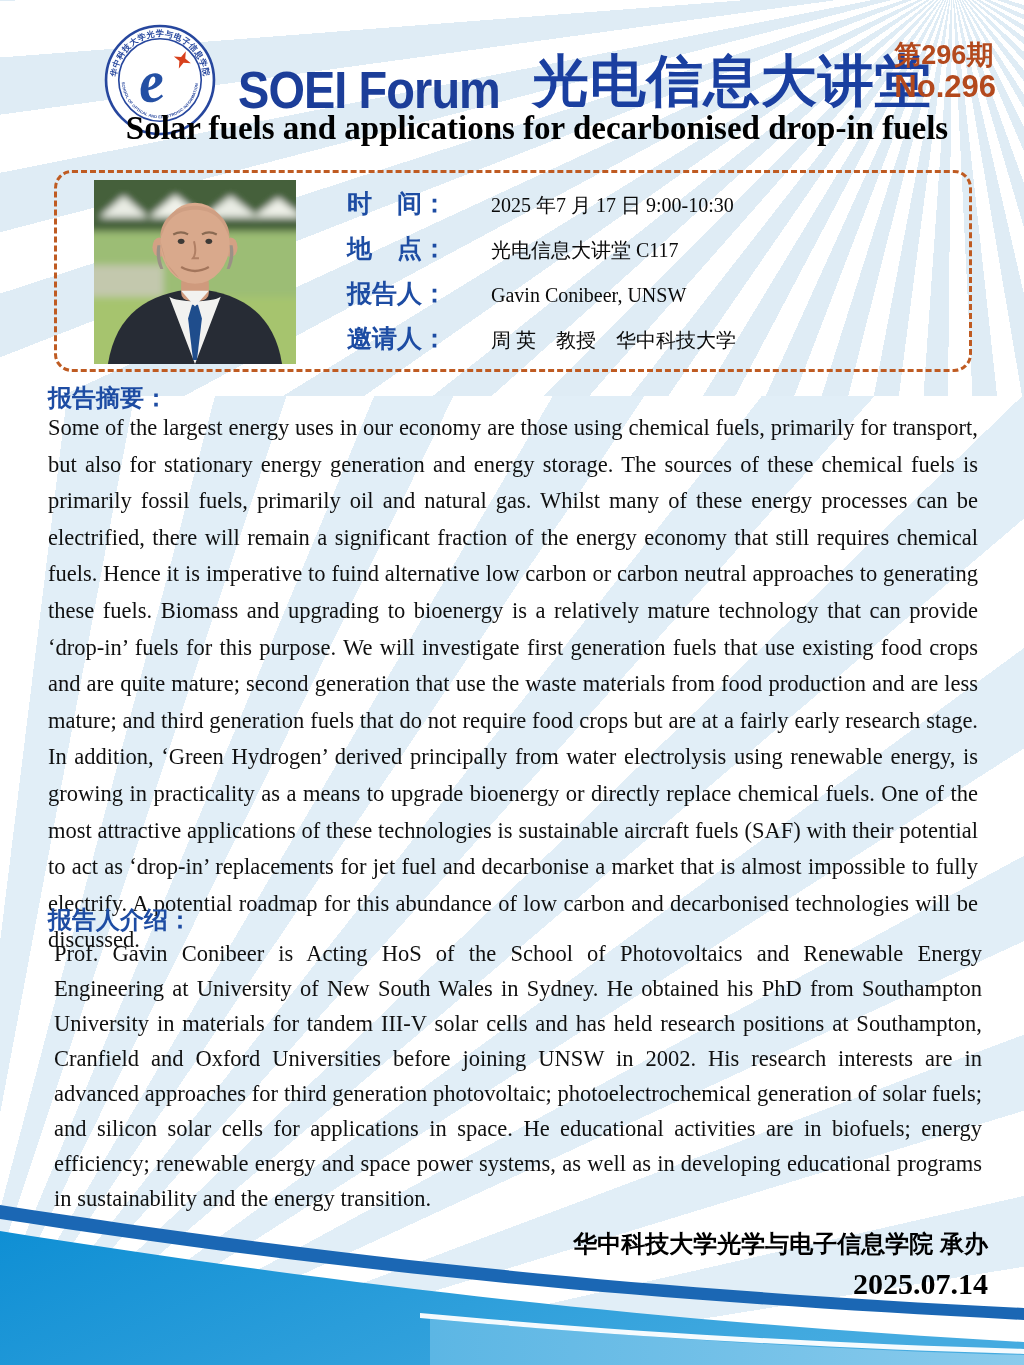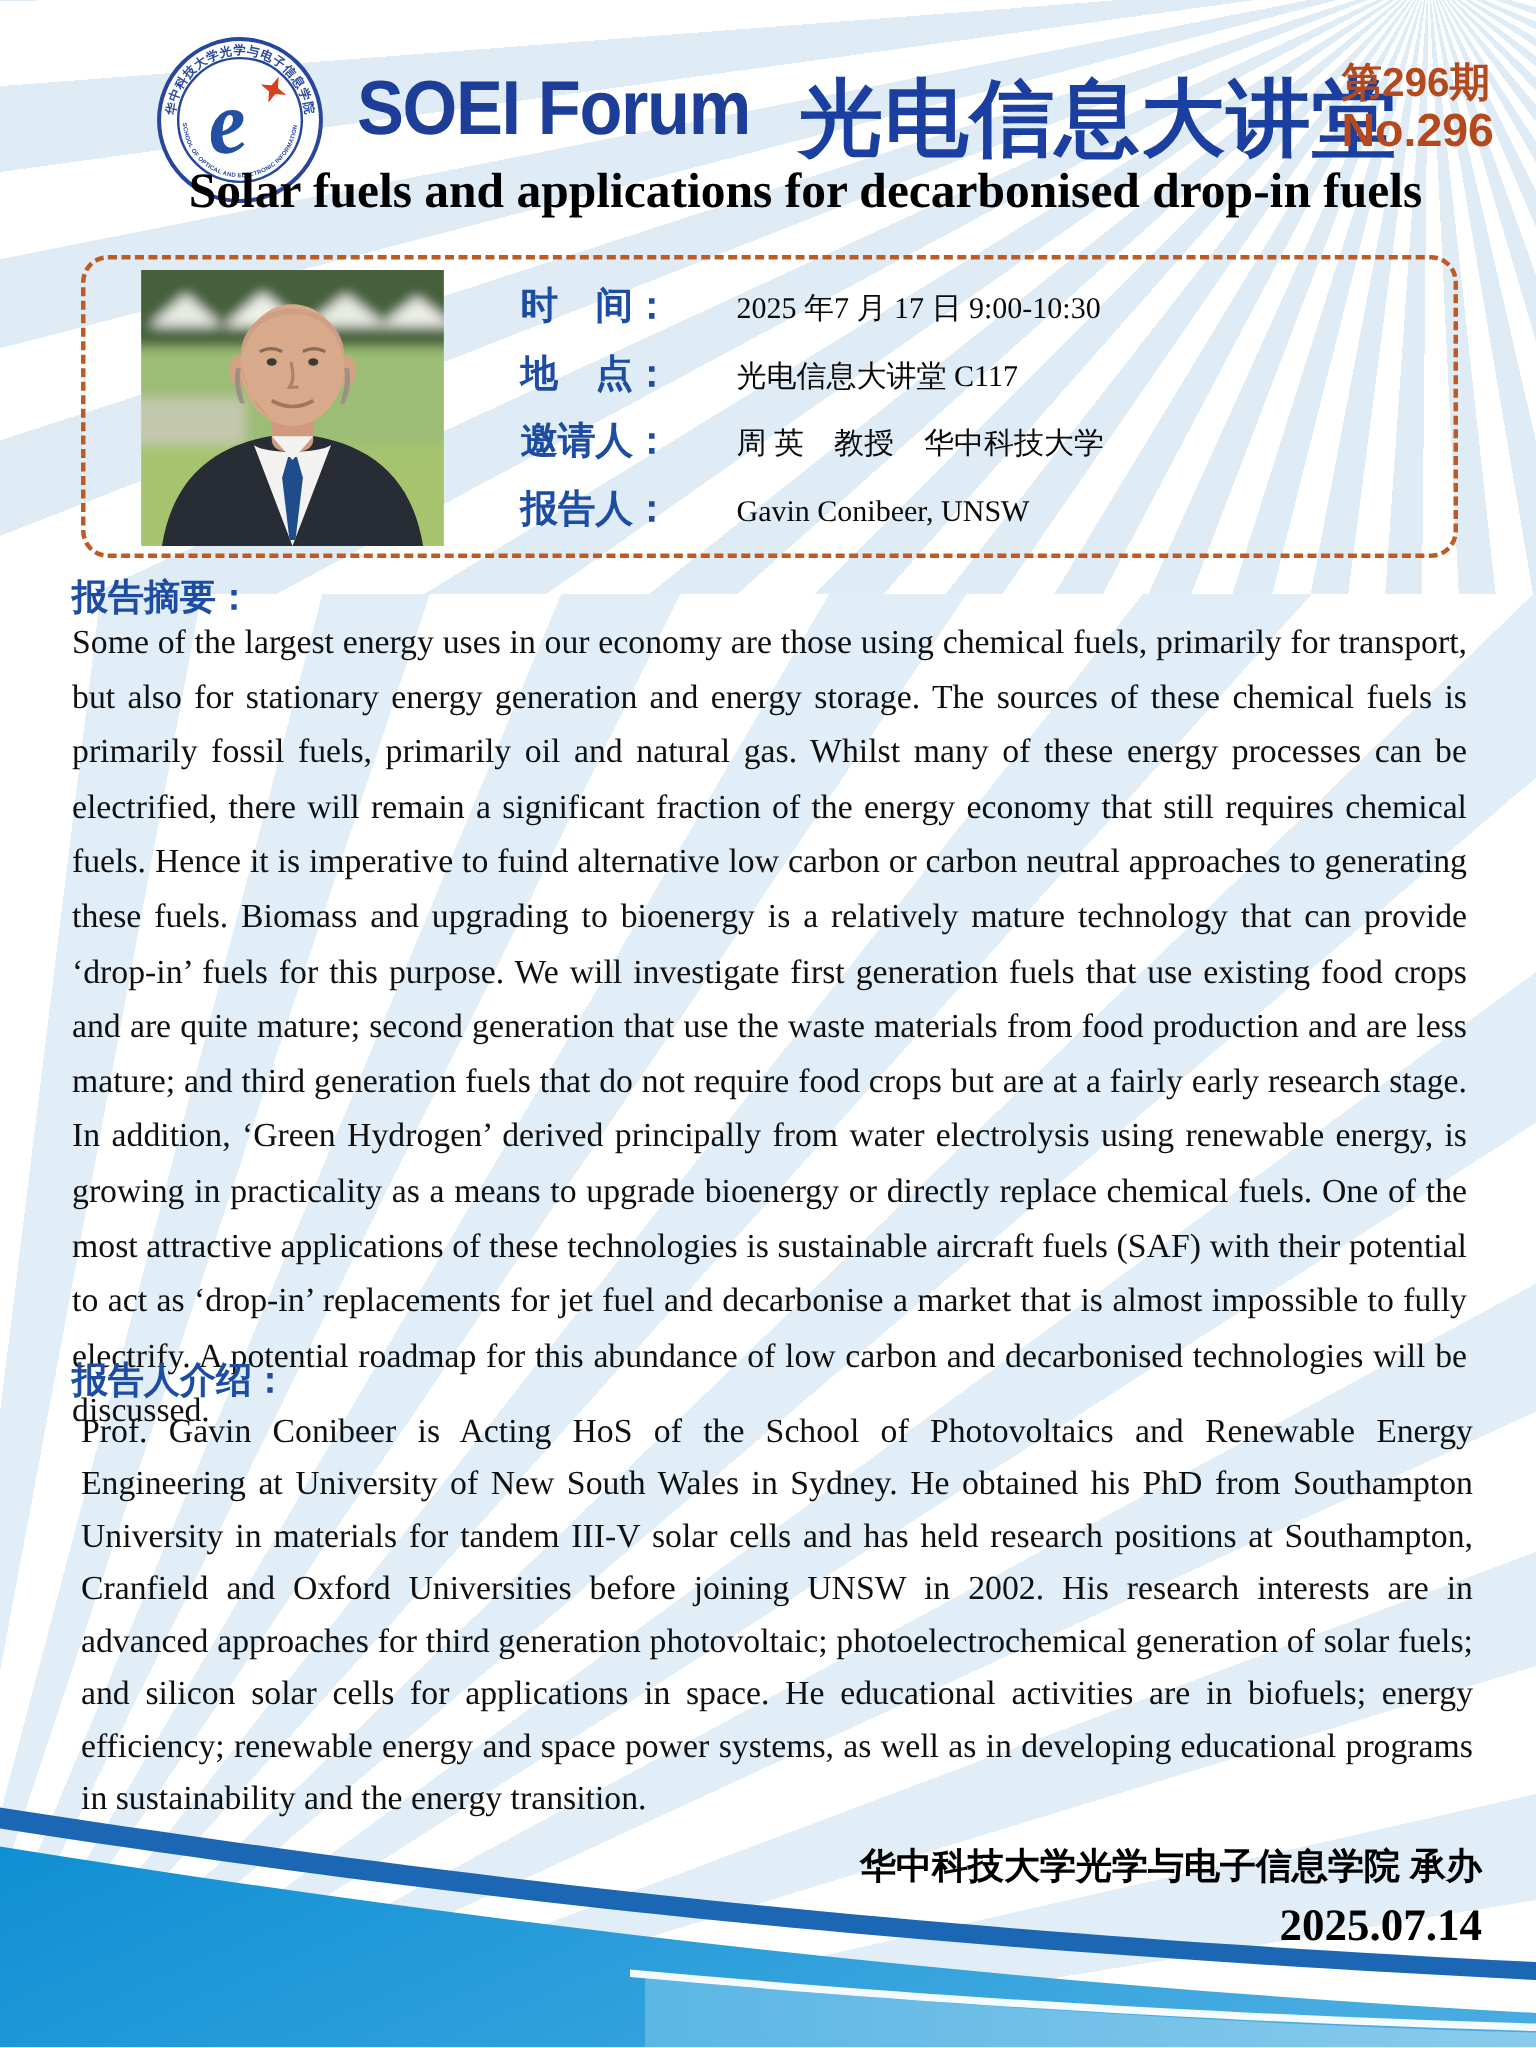--- a/index.html
+++ b/index.html
@@ -18,21 +18,21 @@
   .rays-body{
     position:absolute; left:0; top:396px; width:1024px; height:969px;
     background-color:#ffffff;
     background-image:repeating-conic-gradient(from 355deg at -6% 108%,
       #ffffff 0deg 4.2deg, #e1eef7 4.2deg 7.8deg);
   }
   
   .logo{position:absolute; left:104px; top:24px; width:112px; height:112px;}
   .forum-line{
     position:absolute; left:238px; top:42px; width:640px; height:78px;
-    display:flex; align-items:flex-start; white-space:nowrap;
+    display:flex; align-items:flex-end; white-space:nowrap;
   }
   .forum-en{
     font-weight:bold; font-size:51px; letter-spacing:-1px;
     color:#1c3e99; transform:scaleX(.92); transform-origin:left center;
   }
   .forum-cn{
     font-weight:bold; font-size:56px; color:#1a3fa0; margin-left:10px;
     letter-spacing:1px;
   }
   .issue{
@@ -180,26 +180,26 @@
     <div class="info-rows">
       <div class="info-row">
         <span class="info-label">时　间：</span>
         <span class="info-value">2025 年7 月 17 日 9:00-10:30</span>
       </div>
       <div class="info-row">
         <span class="info-label">地　点：</span>
         <span class="info-value">光电信息大讲堂 C117</span>
       </div>
       <div class="info-row">
+        <span class="info-label">报告人：</span>
+        <span class="info-value">Gavin Conibeer, UNSW</span>
+      </div>
+      <div class="info-row">
         <span class="info-label">邀请人：</span>
         <span class="info-value">周 英　教授　华中科技大学</span>
-      </div>
-      <div class="info-row">
-        <span class="info-label">报告人：</span>
-        <span class="info-value">Gavin Conibeer, UNSW</span>
       </div>
     </div>
   </div>
 
   <div class="sec-heading abstract-heading">报告摘要：</div>
   <div class="body-text abstract-text">Some of the largest energy uses in our economy are those using chemical fuels, primarily for transport, but also for stationary energy generation and energy storage. The sources of these chemical fuels is primarily fossil fuels, primarily oil and natural gas. Whilst many of these energy processes can be electrified, there will remain a significant fraction of the energy economy that still requires chemical fuels. Hence it is imperative to fuind alternative low carbon or carbon neutral approaches to generating these fuels. Biomass and upgrading to bioenergy is a relatively mature technology that can provide ‘drop-in’ fuels for this purpose. We will investigate first generation fuels that use existing food crops and are quite mature; second generation that use the waste materials from food production and are less mature; and third generation fuels that do not require food crops but are at a fairly early research stage. In addition, ‘Green Hydrogen’ derived principally from water electrolysis using renewable energy, is growing in practicality as a means to upgrade bioenergy or directly replace chemical fuels. One of the most attractive applications of these technologies is sustainable aircraft fuels (SAF) with their potential to act as ‘drop-in’ replacements for jet fuel and decarbonise a market that is almost impossible to fully electrify. A potential roadmap for this abundance of low carbon and decarbonised technologies will be discussed.</div>
 
   <div class="sec-heading bio-heading">报告人介绍：</div>
   <div class="body-text bio-text">Prof. Gavin Conibeer is Acting HoS of the School of Photovoltaics and Renewable Energy Engineering at University of New South Wales in Sydney. He obtained his PhD from Southampton University in materials for tandem III-V solar cells and has held research positions at Southampton, Cranfield and Oxford Universities before joining UNSW in 2002. His research interests are in advanced approaches for third generation photovoltaic; photoelectrochemical generation of solar fuels; and silicon solar cells for applications in space. He educational activities are in biofuels; energy efficiency; renewable energy and space power systems, as well as in developing educational programs in sustainability and the energy transition.</div>
 

